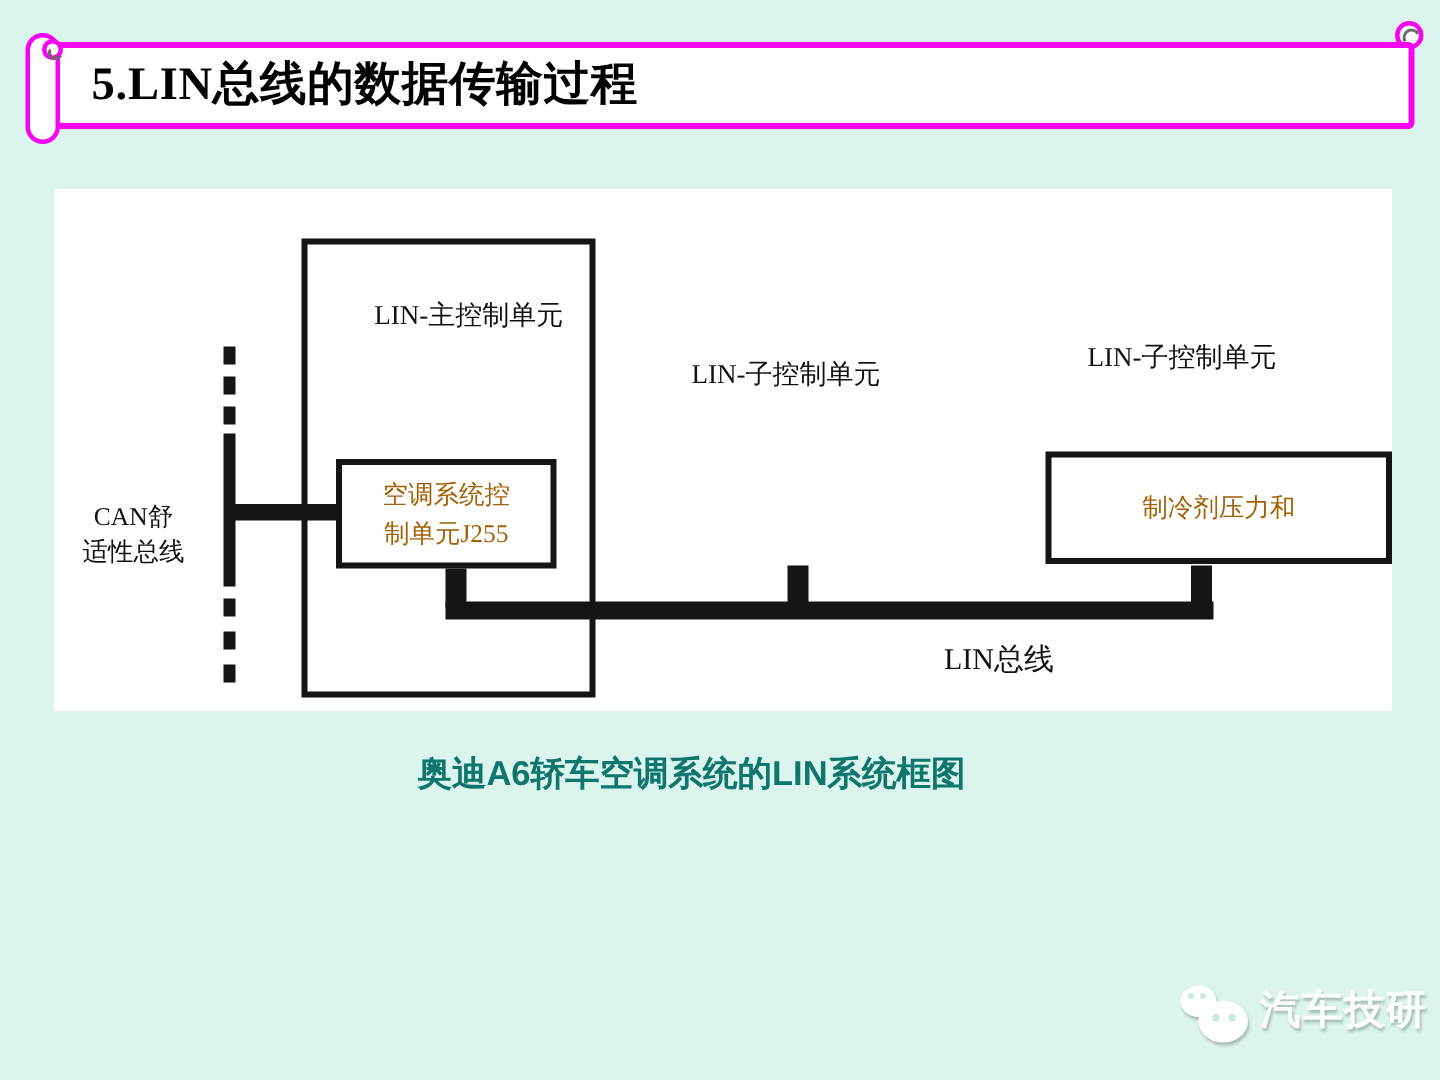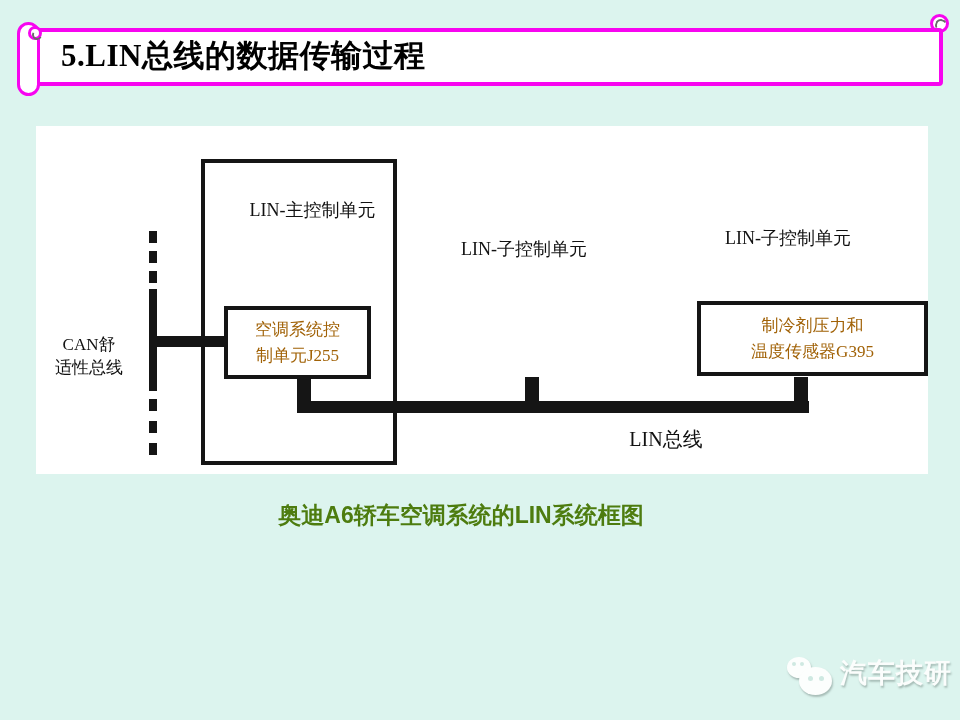--- a/index.html
+++ b/index.html
@@ -75,21 +75,21 @@
   .can-solid  { left: 113px; top: 163px; width: 8px; height: 102px; }
   .can-connector { left: 120px; top: 210px; width: 72px; height: 11px; }
   .lin-bus    { left: 261px; top: 275px; width: 512px; height: 12px; }
   .stub-j255  { left: 261px; top: 251px; width: 14px; height: 28px; }
   .stub-j256  { left: 489px; top: 251px; width: 14px; height: 28px; }
   .stub-g395  { left: 758px; top: 251px; width: 14px; height: 30px; }
 
   
   .caption {
     position: absolute; left: 140px; top: 498px; width: 640px; text-align: center;
-    font-size: 23px; font-weight: bold; color: #4d7c0f;
+    font-size: 23px; font-weight: bold; color: #0f766e;
     font-family: "Liberation Sans", "DejaVu Sans", sans-serif;
   }
 
   
   .watermark { position: absolute; left: 782px; top: 652px; display: flex; align-items: flex-start; }
   .wm-logo { position: relative; width: 50px; height: 44px; margin-right: 5px; }
   .wm-bubble { position: absolute; background: #fcfefd; box-shadow: 1px 2px 2px rgba(150,170,164,0.75); }
   .wm-bubble-small { left: 3px; top: 3px; width: 24px; height: 21px; border-radius: 50%; }
   .wm-bubble-small::after {
     content: ""; position: absolute; left: 2px; bottom: -4px;
@@ -149,21 +149,20 @@
     <div class="line stub-j256"></div>
     <div class="line stub-g395"></div>
     <div class="line lin-bus"></div>
 
     <div class="dbox box-j255">
       <span>空调系统控</span>
       <span>制单元J255</span>
     </div>
     <div class="dbox box-g395">
       <span>制冷剂压力和</span>
-      <span>温度传感器G395</span>
     </div>
 
     <div class="dlabel bus-label">LIN总线</div>
   </div>
 
   <div class="caption">奥迪A6轿车空调系统的LIN系统框图</div>
 
   <div class="watermark">
     <div class="wm-logo">
       <div class="wm-bubble wm-bubble-small"></div>

